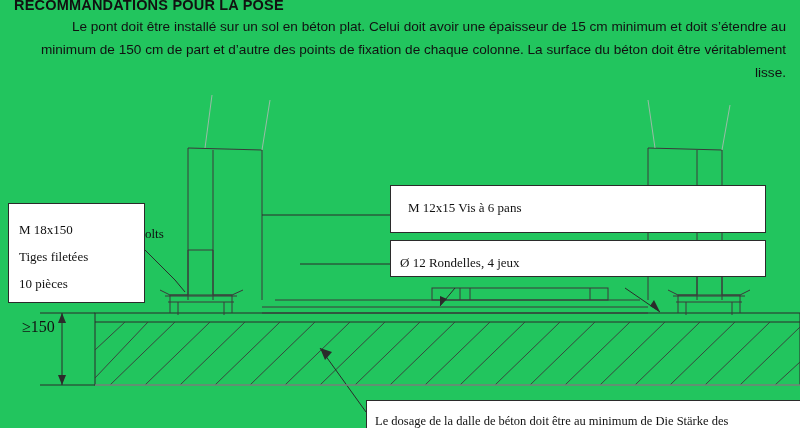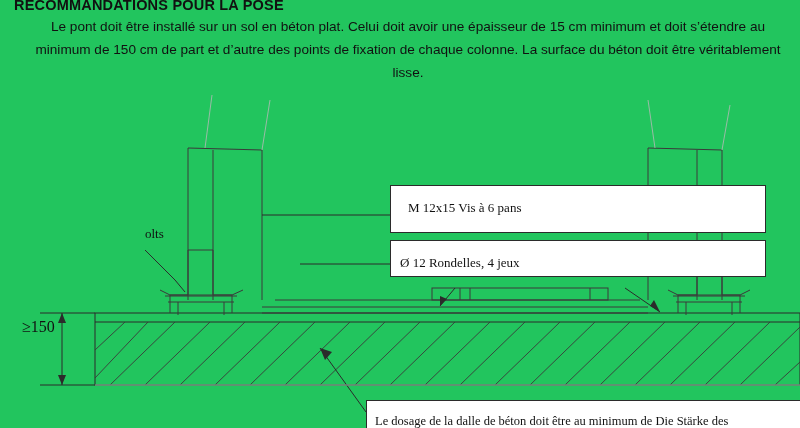--- a/index.html
+++ b/index.html
@@ -27,21 +27,21 @@
     white-space: nowrap;
   }
   #intro {
     position: absolute;
     left: 30px;
     top: 15px;
     width: 756px;
     font-size: 13.6px;
     line-height: 23px;
     color: #111111;
-    text-align: center;
+    text-align: right;
   }
 
   
   #drawing {
     position: absolute;
     left: 0;
     top: 0;
     width: 800px;
     height: 428px;
   }
@@ -216,20 +216,25 @@
       <g stroke="#b9b9b9" stroke-width="0.8">
         <line x1="205" y1="148" x2="212" y2="95"></line>
         <line x1="262" y1="150" x2="270" y2="100"></line>
         <line x1="655" y1="148" x2="648" y2="100"></line>
         <line x1="722" y1="150" x2="730" y2="105"></line>
         <line x1="95" y1="385" x2="800" y2="385"></line>
       </g>
     </g>
   </svg>
 
+  <div class="callout" id="box-tiges">
+    <div class="line">M 18x150</div>
+    <div class="line">Tiges filetées</div>
+    <div class="line">10 pièces</div>
+  </div>
 
   <div class="callout" id="box-vis">
     <div class="line">M 12x15 Vis à 6 pans</div>
   </div>
 
   <div class="callout" id="box-rondelles">
     <div class="line">Ø 12 Rondelles, 4 jeux</div>
   </div>
 
   <div class="callout" id="box-dosage">

